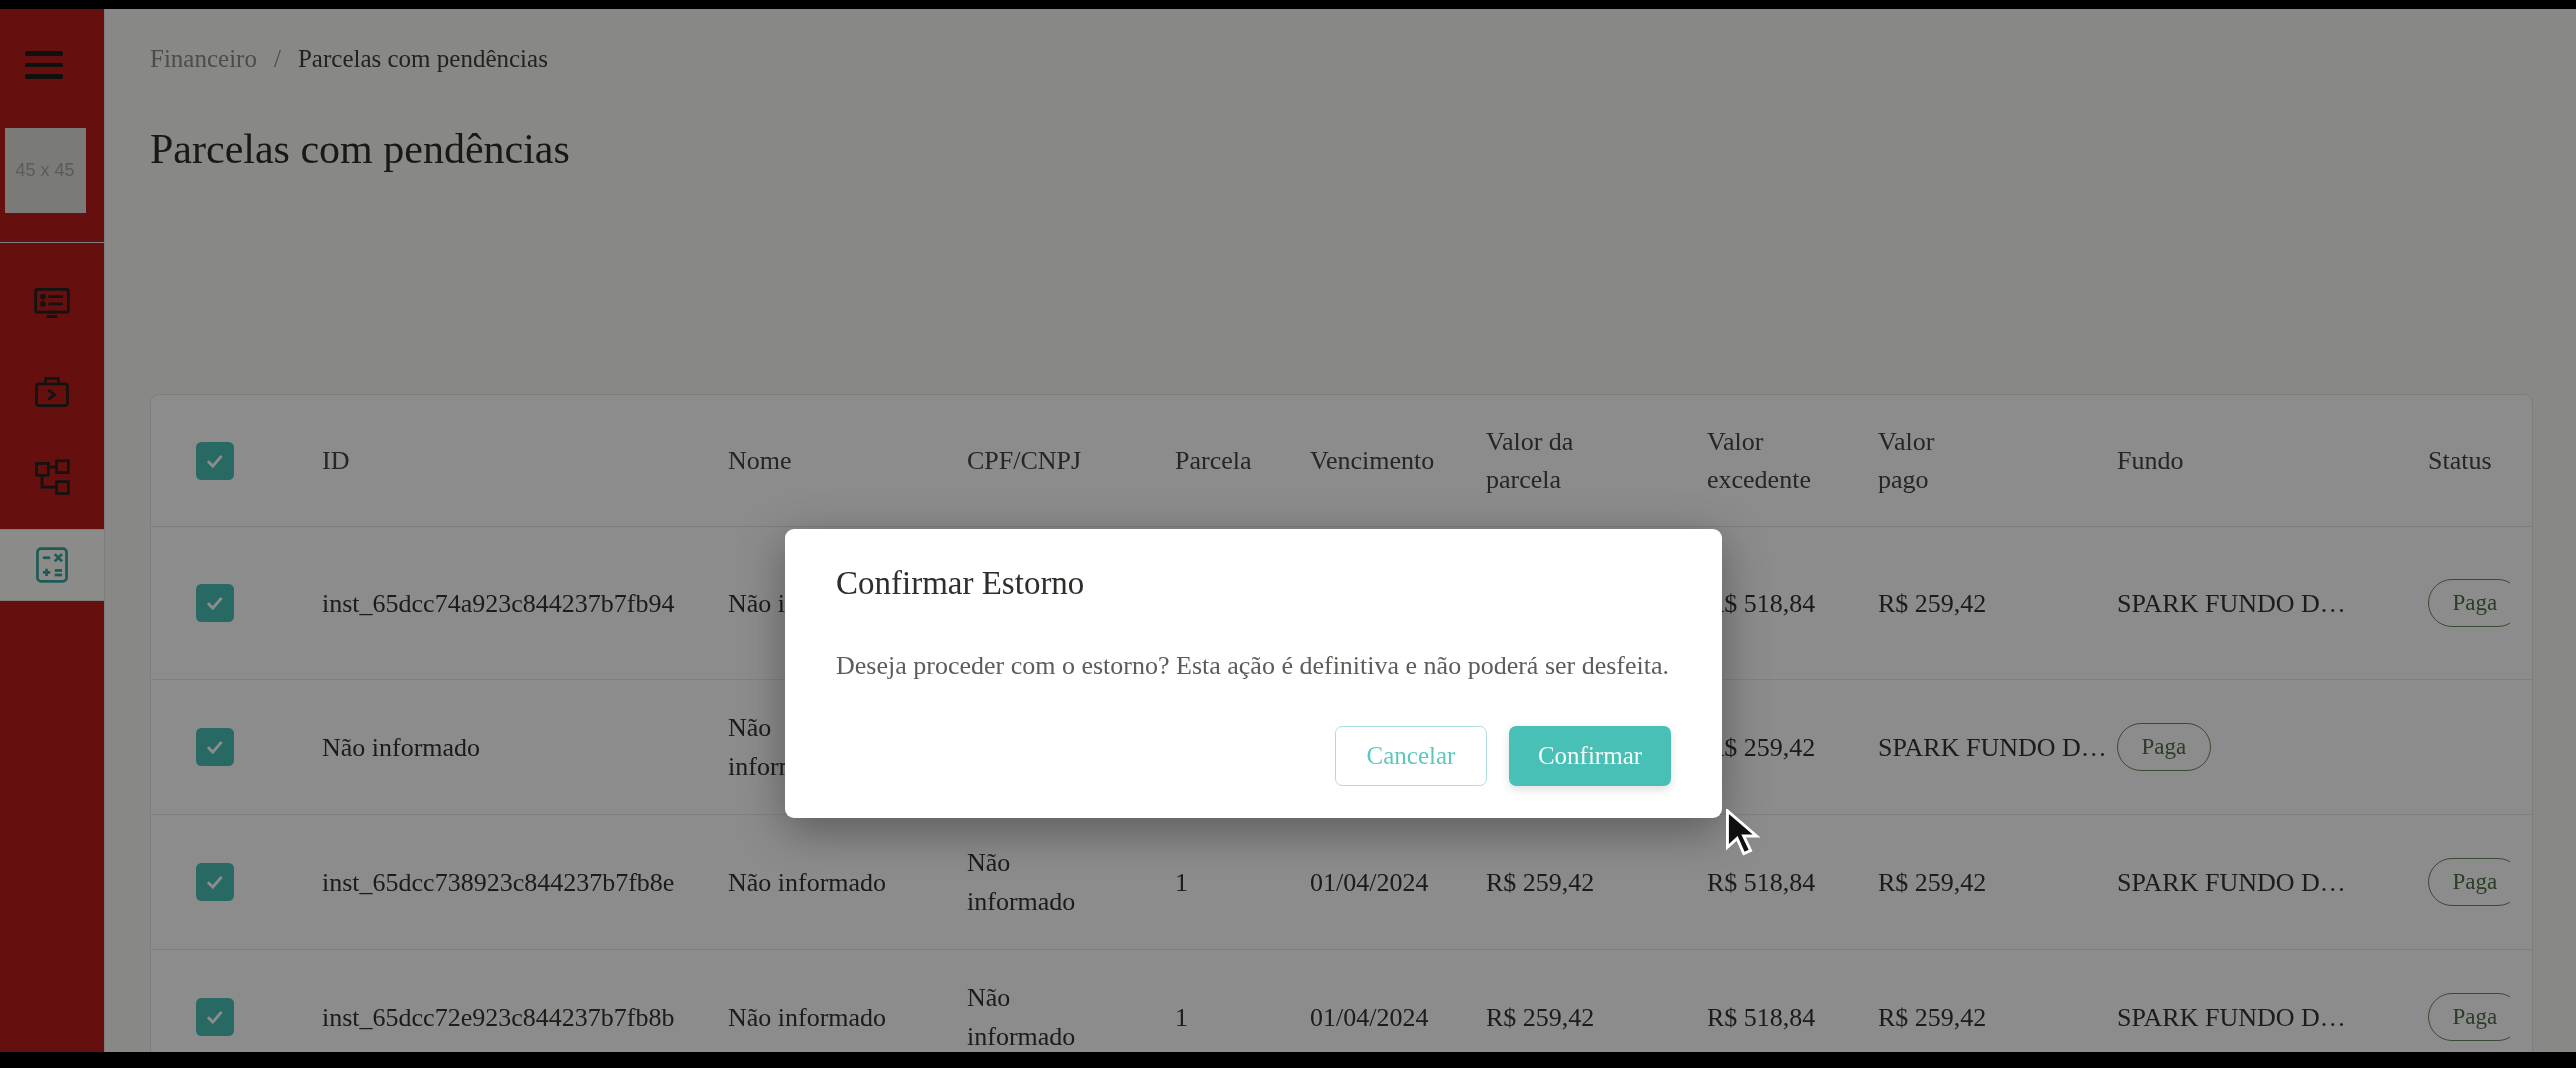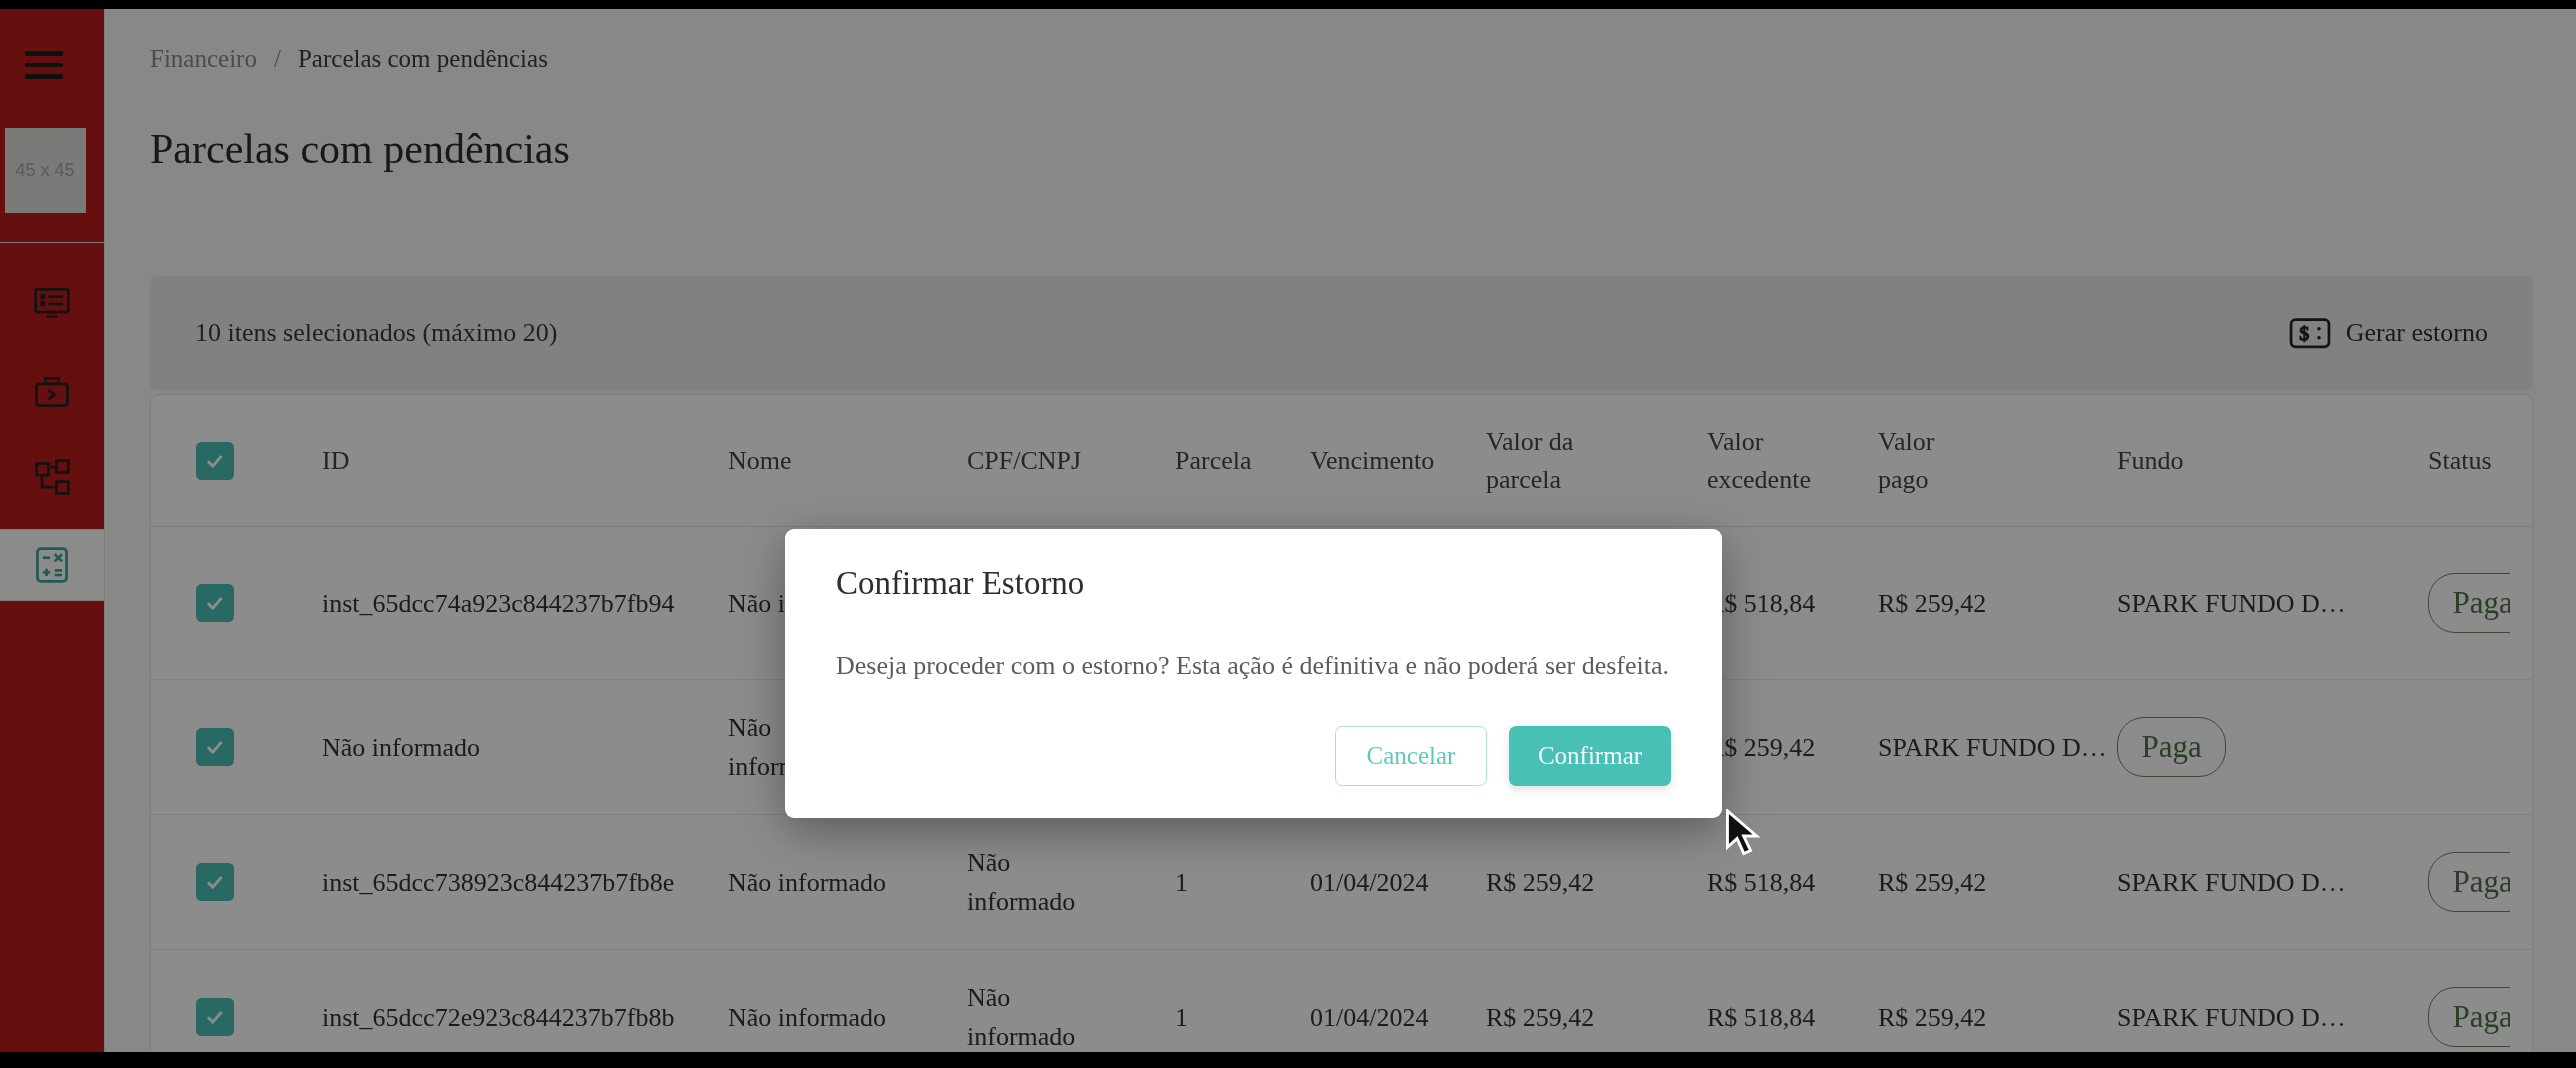--- a/index.html
+++ b/index.html
@@ -44,21 +44,21 @@
   .thead .hcell { line-height:1.45; }
   .hnarrow { display:inline-block; max-width:126px; }
   .hnarrow.n90 { max-width:86px; }
   .trow { height:135px; border-bottom:0.9px solid #eaeae8; font-size:26px; color:#33332f; }
   .trow.tall { height:153px; }
   .cell { line-height:1.5; white-space:nowrap; overflow:hidden; }
   .cellwrap { display:inline-block; max-width:131px; white-space:normal; }
   .checkbox { width:38px; height:38px; border-radius:5.4px; background:#49bfb5;
               display:flex; align-items:center; justify-content:center; cursor:pointer; }
   .badge { display:inline-block; padding:5.4px 23.5px; border:1.8px solid #69895f; border-radius:27px;
-           color:#50704a; font-size:31px; }
+           color:#50704a; font-size:23px; }
 
   
   .overlay { position:absolute; left:0; top:0; width:2576px; height:1069px;
              background:rgba(0,0,0,0.45); z-index:50; }
   .modal { position:absolute; left:785px; top:529px; width:937px; height:289px; z-index:60;
            background:#ffffff; border-radius:9px; box-shadow:0 12.6px 45px rgba(0,0,0,0.35);
            padding:36px 51px 18px 51px; display:flex; flex-direction:column; }
   .modal-title { font-size:33px; color:#2e2e2b; }
   .modal-body { margin-top:49px; font-size:26px; color:#5c5c59; }
   .modal-actions { margin-top:auto; display:flex; justify-content:flex-end; gap:22px; padding-bottom:14.4px; }
@@ -141,34 +141,20 @@
   </aside>
 
   <main class="main">
     <div class="breadcrumb">
       <span>Financeiro</span>
       <span class="sep">/</span>
       <span class="current">Parcelas com pendências</span>
     </div>
     <h1 class="page-title">Parcelas com pendências</h1>
 
-    <div class="selection-bar">
-      <span class="sel-text">10 itens selecionados (máximo 20)</span>
-      <div class="gerar-btn">
-        <span>
-          <svg width="42" height="32.5" viewBox="0 0 46 36" fill="none" stroke="#232321" stroke-width="3">
-            <rect x="2" y="3" width="42" height="30" rx="5"></rect>
-            <text x="11" y="26" font-size="22" font-family="Liberation Serif, serif" stroke-width="1.4" fill="#232321">$</text>
-            <circle cx="33" cy="13" r="2" fill="#232321" stroke="none"></circle>
-            <circle cx="33" cy="23" r="2" fill="#232321" stroke="none"></circle>
-          </svg>
-        </span>
-        <span class="lbl">Gerar estorno</span>
-      </div>
-    </div>
 
     <div class="table-card">
       <div class="tgrid thead">
         <div class="hcell">
           <span class="checkbox">
             <svg width="23.5" height="23.5" viewBox="0 0 24 24" fill="none" stroke="#ffffff" stroke-width="3">
                 <path d="M5 12.5 l5 5 L19 7"></path>
               </svg>
           </span>
         </div>

